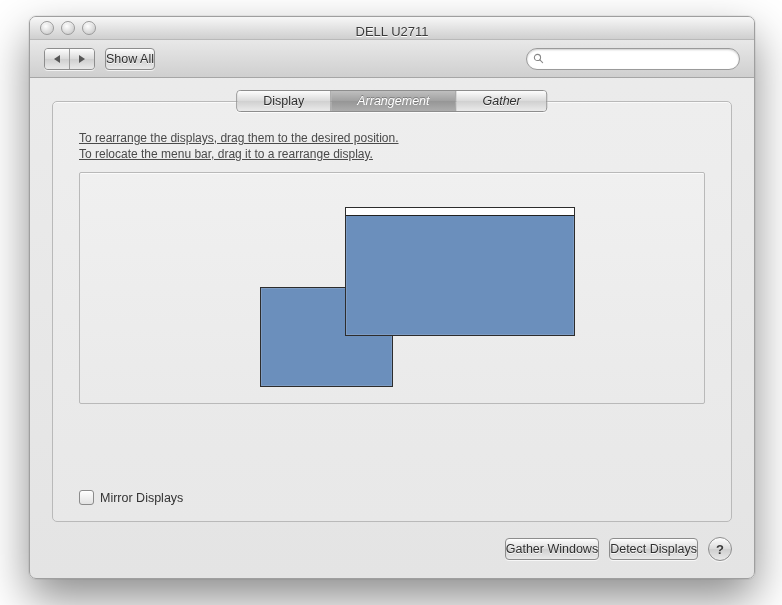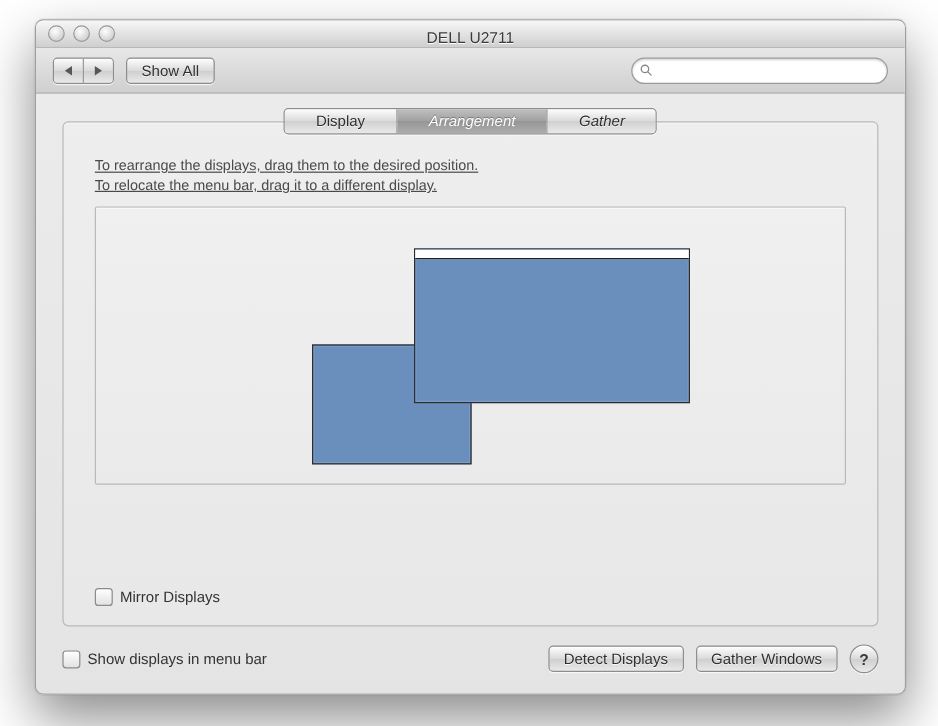--- a/index.html
+++ b/index.html
@@ -34,21 +34,21 @@
   }
   .segbtn{
     width:24px;height:20px;background:linear-gradient(#fdfdfd,#dadada 50%,#cfcfcf 51%,#e9e9e9);
     display:flex;align-items:center;justify-content:center;color:#575757;
   }
   .segbtn+.segbtn{border-left:1px solid #9a9a9a;}
   .tri{width:0;height:0;border-top:4px solid transparent;border-bottom:4px solid transparent;}
   .tri.left{border-right:6px solid #575757;}
   .tri.right{border-left:6px solid #575757;}
   .btn{
-    height:20px;padding:0 12px;border:1px solid #8d8d8d;border-radius:4px;
+    height:20px;padding:0 0;border:1px solid #8d8d8d;border-radius:4px;
     background:linear-gradient(#fdfdfd,#dadada 50%,#cfcfcf 51%,#e9e9e9);
     box-shadow:0 1px 0 rgba(255,255,255,.7),inset 0 1px 0 rgba(255,255,255,.6);
     font-size:12.5px;color:#2f2f2f;display:flex;align-items:center;text-shadow:0 1px 0 rgba(255,255,255,.8);
   }
   .search{
     margin-left:auto;width:200px;height:20px;border:1px solid #9a9a9a;border-radius:11px;
     background:#fff;display:flex;align-items:center;padding:0 6px;box-shadow:inset 0 1px 2px rgba(0,0,0,.2);
   }
   .mag{width:11px;height:11px;margin-right:4px;color:#888;}
   .search input{border:0;outline:0;background:transparent;flex:1;font-size:12px;}
@@ -145,47 +145,43 @@
           <div class="tab active">
             <span>Arrangement</span>
           </div>
           <div class="tab">
             <span>Gather</span>
           </div>
         </div>
 
         <div class="instructions">
           <div>To rearrange the displays, drag them to the desired position.</div>
-          <div>To relocate the menu bar, drag it to a different display.</div>
+          <div>To relocate the menu bar, drag it to a rearrange display.</div>
         </div>
 
         <div class="arrangement-box">
           <div class="disp secondary"></div>
           <div class="disp primary">
             <div class="menubar"></div>
           </div>
         </div>
 
         <div class="mirror-row">
           <div class="chk"></div>
           <span>Mirror Displays</span>
         </div>
       </div>
 
       <div class="footer">
-        <div class="chkrow">
-          <div class="chk"></div>
-          <span>Show displays in menu bar</span>
-        </div>
         <div class="spacer"></div>
         <div class="btn">
-          <span>Detect Displays</span>
+          <span>Gather Windows</span>
         </div>
         <div class="btn">
-          <span>Gather Windows</span>
+          <span>Detect Displays</span>
         </div>
         <div class="help">
           <span>?</span>
         </div>
       </div>
 
     </div>
   </div>
 </div>
 

